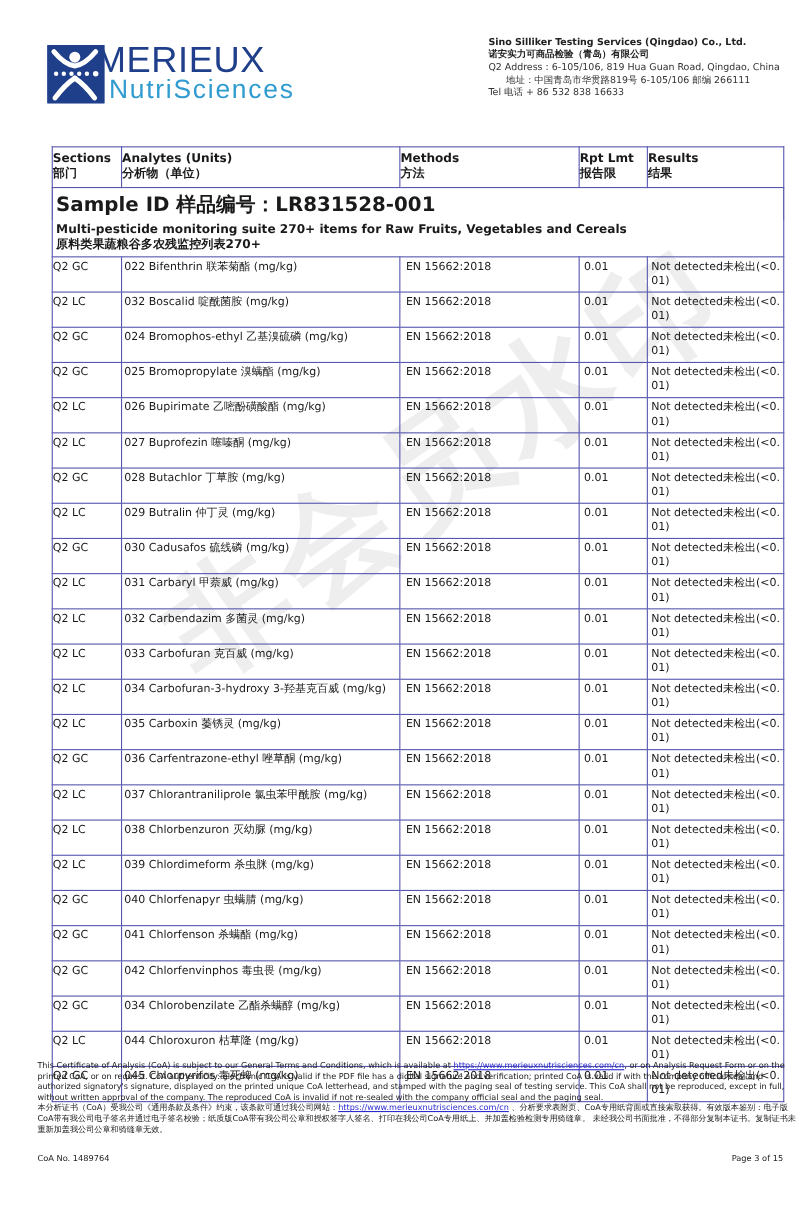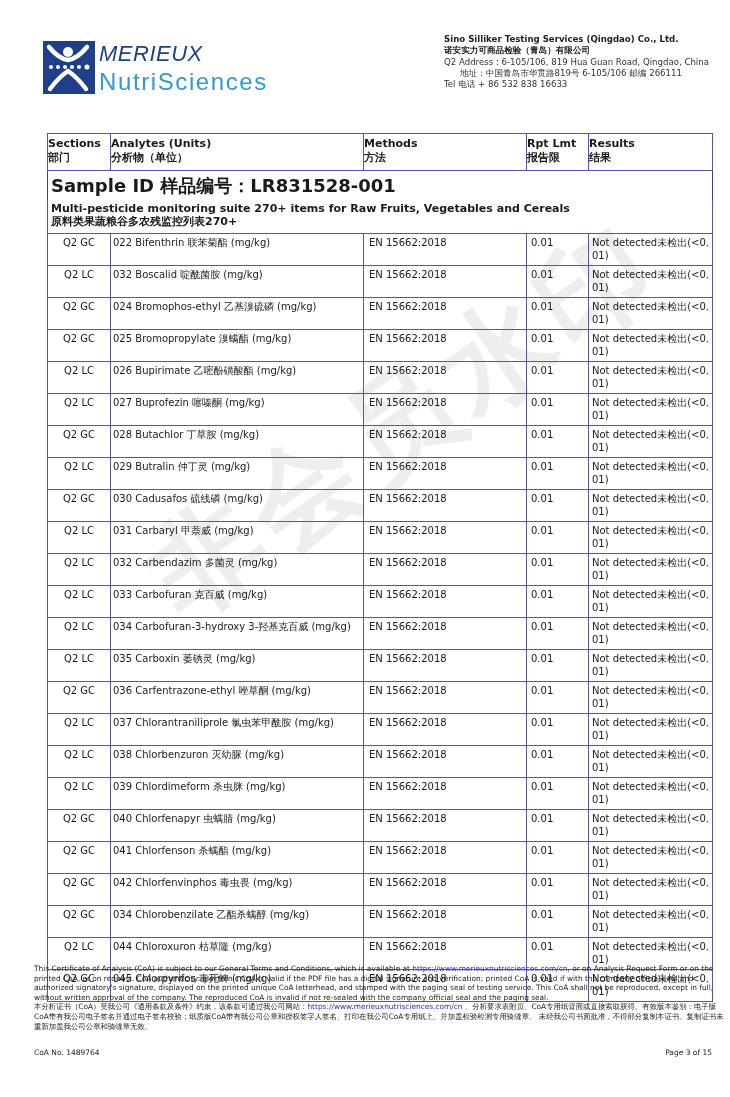--- a/index.html
+++ b/index.html
@@ -1,47 +1,47 @@
 <!DOCTYPE html>
 <html><head>
 <meta charset="utf-8">
 <style>
   html, body { margin: 0; padding: 0; background: #ffffff; }
   body { width: 730px; height: 1097px; position: relative; overflow: hidden; font-family: "DejaVu Sans", "Liberation Sans", sans-serif; color: #1a1a1a; }
 
   
   .logo { position: absolute; left: 43px; top: 41px; width: 250px; height: 54px; }
   .logo-box { position: absolute; left: 0; top: 0; width: 52px; height: 53px; background: #1f3f8a; }
-  .logo-word1 { position: absolute; left: 56px; top: -6px; font-family: "Liberation Sans", sans-serif; font-size: 22px; color: #1f3f8a; letter-spacing: 0.5px; line-height: 38px; font-style: italic; }
+  .logo-word1 { position: absolute; left: 44px; top: -6px; font-family: "Liberation Sans", sans-serif; font-size: 33px; color: #1f3f8a; letter-spacing: 0.5px; line-height: 38px; }
   .logo-word2 { position: absolute; left: 56px; top: 27px; font-family: "Liberation Sans", sans-serif; font-size: 24px; color: #2f9bd0; letter-spacing: 1.6px; line-height: 28px; }
 
   .company { position: absolute; left: 444px; top: 34px; font-size: 8.6px; line-height: 11.3px; color: #333; }
   .company .c-en { font-weight: bold; color: #222; }
   .company .c-cn { font-weight: bold; color: #222; }
   .company .addr-cn { padding-left: 16px; }
 
   
   .tbl { position: absolute; left: 47px; top: 133px; width: 665px; border: 1.5px solid #3b3b9a; border-collapse: collapse; table-layout: fixed; font-size: 10px; }
   .tbl td, .tbl th { border: 1px solid #5656b0; padding: 0; vertical-align: top; }
   .tbl th { font-weight: bold; text-align: left; font-size: 11px; line-height: 14px; padding-top: 3px; height: 33px; color: #1a1a1a; }
   .sample-row td { border-left: 1.5px solid #3b3b9a; border-right: 1.5px solid #3b3b9a; font-weight: bold; font-size: 18px; height: 29px; vertical-align: middle; padding-left: 3px; border-bottom: none; }
   .suite-row td { font-weight: bold; font-size: 11px; line-height: 13px; height: 31px; padding-left: 3px; padding-top: 2px; border-top: none; }
   .row td { height: 29px; line-height: 13px; font-size: 10px; padding-top: 2px; }
-  .row td.sec { text-align: center; padding-top: 2px; }
+  .row td.sec { padding-top: 2px; }
   .row td.ana, .row td.met, .row td.rpt, .row td.res { padding-left: 2px; }
   .row td.met { padding-left: 5px; }
   .row td.rpt { padding-left: 4px; }
   .row td.res { padding-left: 3px; word-break: break-all; }
 
   
   .watermark { position: absolute; left: 120px; top: 530px; transform: rotate(-35deg); transform-origin: left top; font-size: 110px; color: rgba(150,150,150,0.16); letter-spacing: 8px; pointer-events: none; white-space: nowrap; font-weight: bold; }
 
   
   .footer { position: absolute; left: 34px; top: 964px; width: 690px; font-size: 7.4px; line-height: 9.6px; color: #222; }
-  .footer a { color: #2b2bd0; }
+  .footer a { color: #2b2bd0; text-decoration: underline; }
   .coa-no { position: absolute; left: 34px; top: 1048px; font-size: 7.5px; color: #222; }
   .page-no { position: absolute; right: 18px; top: 1048px; font-size: 7.5px; color: #222; }
 </style>
 </head>
 <body>
 
 <div class="logo">
   <div class="logo-box">
     <svg width="52" height="53" viewBox="0 0 52 53">
       <rect width="52" height="53" fill="#1f3f8a"></rect>

